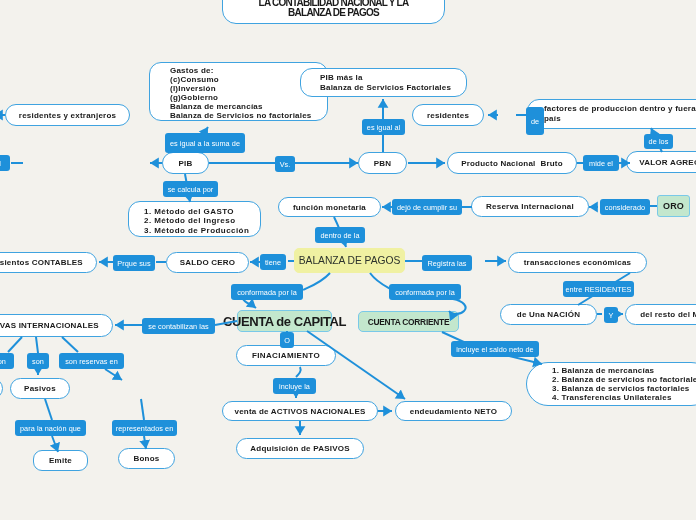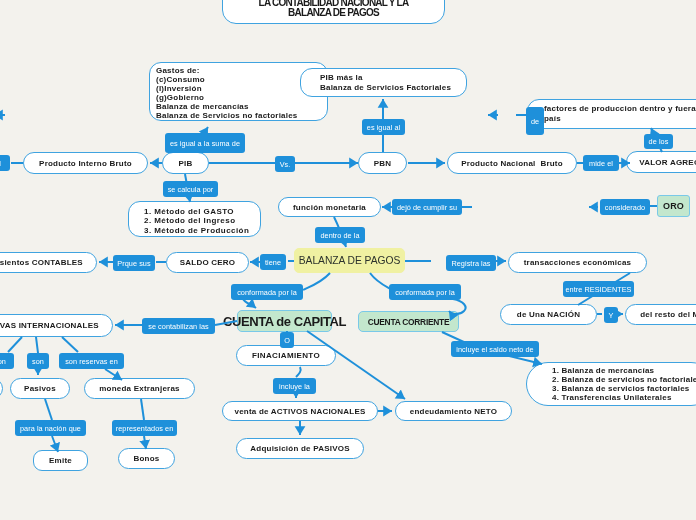--- a/index.html
+++ b/index.html
@@ -78,44 +78,47 @@
         <path d="M 52,436 L 58,452" marker-end="url(#ah)"></path>
         <path d="M 141,399 L 144,420"></path>
         <path d="M 144,436 L 146,449" marker-end="url(#ah)"></path>
       </g>
 </svg>
 
 <div class="node" id="n-title" style="left:222px;top:-30px;width:223px;height:54px;border-radius:14px;font-size:10px;line-height:9.5px;letter-spacing:-0.75px;align-items:flex-end;padding-bottom:6px;">
   <span><span>LA CONTABILIDAD NACIONAL Y LA</span><br><span>BALANZA DE PAGOS</span></span>
 </div>
 
-<div class="node left" id="n-gastos" style="left:149px;top:62px;width:179px;height:59px;padding-top:4px;align-items:flex-start;line-height:8.9px;padding-left:6px;">
+<div class="node left" id="n-gastos" style="left:149px;top:62px;width:179px;height:59px;padding-top:4px;align-items:flex-start;line-height:8.9px;padding-left:20px;">
   <span>Gastos de:
 (c)Consumo
 (I)Inversión
 (g)Gobierno
 Balanza de mercancías
 Balanza de Servicios no factoriales</span>
 </div>
 
 <div class="node left" id="n-pibmas" style="left:300px;top:68px;width:167px;height:29px;letter-spacing:0.22px;line-height:9.3px;padding-left:19px;">
   <span>PIB más la
 Balanza de Servicios Factoriales</span>
 </div>
 
-
+<div class="node" id="n-resext" style="left:5px;top:104px;width:125px;height:22px;">
+  <span>residentes y extranjeros</span>
+</div>
+
+<div class="node" id="n-residentes" style="left:412px;top:104px;width:72px;height:22px;">
+  <span>residentes</span>
+</div>
 
 <div class="node left" id="n-factores" style="left:527px;top:99px;width:190px;height:30px;letter-spacing:0.21px;line-height:9.9px;padding-left:16px;">
   <span>factores de produccion dentro y fuera del
 país</span>
 </div>
 
-<div class="node" id="n-pibfull" style="left:23px;top:152px;width:125px;height:22px;">
-  <span>Producto Interno Bruto</span>
-</div>
 
 <div class="node" id="n-pib" style="left:162px;top:152px;width:47px;height:22px;">
   <span>PIB</span>
 </div>
 
 <div class="node" id="n-pbn" style="left:358px;top:152px;width:49px;height:22px;">
   <span>PBN</span>
 </div>
 
 <div class="node" id="n-pnbfull" style="left:447px;top:152px;width:130px;height:22px;">
@@ -129,20 +132,23 @@
 <div class="node left" id="n-metodos" style="left:128px;top:201px;width:133px;height:36px;padding-left:15px;line-height:9.4px;padding-top:5px;align-items:flex-start;letter-spacing:0.44px;">
   <span>1. Método del GASTO
 2. Método del Ingreso
 3. Método de Producción</span>
 </div>
 
 <div class="node" id="n-funcion" style="left:278px;top:197px;width:103px;height:20px;">
   <span>función monetaria</span>
 </div>
 
+<div class="node" id="n-reserva" style="left:471px;top:196px;width:118px;height:21px;">
+  <span>Reserva Internacional</span>
+</div>
 
 <div class="node green" id="n-oro" style="left:657px;top:195px;width:33px;height:22px;border-radius:3px;font-size:9px;">
   <span>ORO</span>
 </div>
 
 <div class="node" id="n-asientos" style="left:-19px;top:252px;width:116px;height:21px;">
   <span>asientos CONTABLES</span>
 </div>
 
 <div class="node" id="n-saldocero" style="left:166px;top:252px;width:83px;height:21px;">
@@ -180,23 +186,20 @@
 <div class="node" id="n-financiamiento" style="left:236px;top:345px;width:100px;height:21px;letter-spacing:0.35px;">
   <span>FINACIAMIENTO</span>
 </div>
 
 <div class="node" id="n-offleft" style="left:-60px;top:378px;width:63px;height:21px;"></div>
 
 <div class="node" id="n-pasivos" style="left:10px;top:378px;width:60px;height:21px;">
   <span>Pasivos</span>
 </div>
 
-<div class="node" id="n-moneda" style="left:84px;top:378px;width:111px;height:21px;">
-  <span>moneda Extranjeras</span>
-</div>
 
 <div class="node" id="n-emite" style="left:33px;top:450px;width:55px;height:21px;border-radius:9px;">
   <span>Emite</span>
 </div>
 
 <div class="node" id="n-bonos" style="left:118px;top:448px;width:57px;height:21px;">
   <span>Bonos</span>
 </div>
 
 <div class="node" id="n-venta" style="left:222px;top:401px;width:156px;height:20px;">
@@ -247,21 +250,21 @@
     </div>
 <div class="lbl" style="left:315px;top:227px;width:50px;height:16px;">
       <span>dentro de la</span>
     </div>
 <div class="lbl" style="left:113px;top:255px;width:42px;height:16px;">
       <span>Prque sus</span>
     </div>
 <div class="lbl" style="left:260px;top:254px;width:26px;height:16px;">
       <span>tiene</span>
     </div>
-<div class="lbl" style="left:446px;top:255px;width:50px;height:16px;">
+<div class="lbl" style="left:422px;top:255px;width:50px;height:16px;">
       <span>Registra las</span>
     </div>
 <div class="lbl" style="left:231px;top:284px;width:72px;height:16px;">
       <span>conformada por la</span>
     </div>
 <div class="lbl" style="left:389px;top:284px;width:72px;height:16px;">
       <span>conformada por la</span>
     </div>
 <div class="lbl" style="left:563px;top:281px;width:71px;height:16px;">
       <span>entre RESIDENTES</span>

